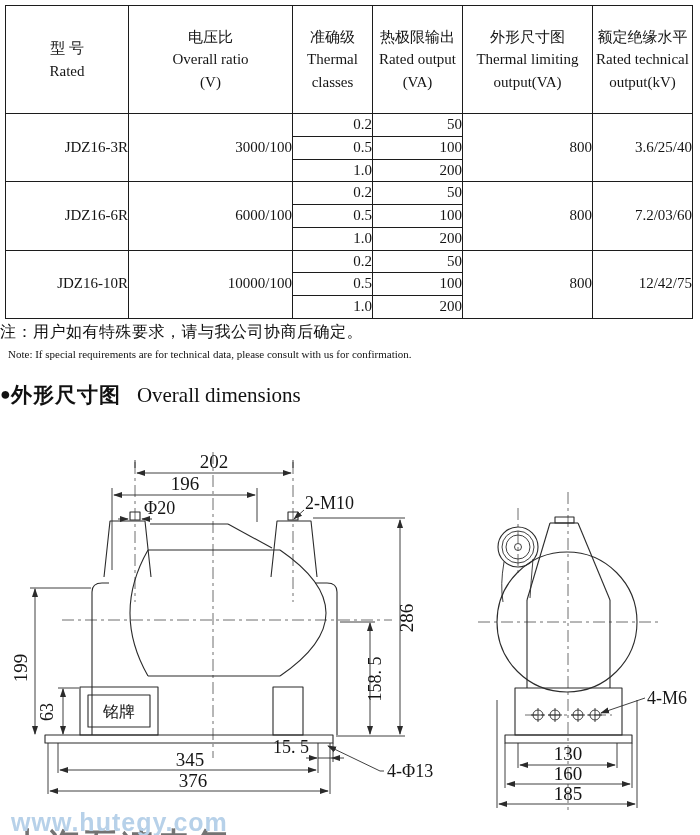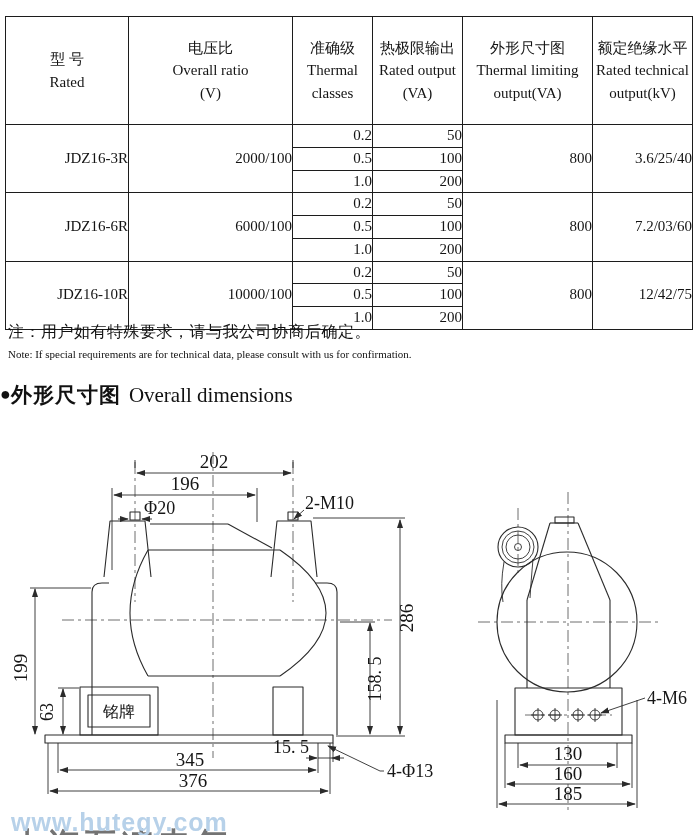--- a/index.html
+++ b/index.html
@@ -2,37 +2,37 @@
 <html><head>
 <meta charset="utf-8">
 <style>
   html,body{margin:0;padding:0;}
   body{
     width:700px;height:835px;position:relative;background:#ffffff;
     font-family:"Liberation Serif",serif;color:#111;overflow:hidden;
   }
   
   table.spec{
-    position:absolute;left:5px;top:16px;width:687px;
+    position:absolute;left:5px;top:5px;width:687px;
     border-collapse:collapse;table-layout:fixed;
   }
   table.spec td{
     border:1.5px solid #1c1c1c;text-align:center;vertical-align:middle;
     font-size:15px;padding:0;line-height:1.45;color:#141414;
   }
   table.spec tr.hdr td{height:107px;}
   table.spec tr.sub td{height:21px;text-align:right;}
   .hline{display:block;line-height:1.5;}
   
-  .note-zh{position:absolute;left:8px;top:322px;font-size:16px;letter-spacing:.5px;}
+  .note-zh{position:absolute;left:0;top:322px;font-size:16px;letter-spacing:.5px;}
   .note-en{position:absolute;left:8px;top:348px;font-size:11px;}
   .section-title{position:absolute;left:0px;top:381px;font-size:21px;}
   .section-title .bullet{font-size:18px;vertical-align:2px;}
   .section-title .zh{font-weight:bold;letter-spacing:1px;}
-  .section-title .en{margin-left:8px;}
+  .section-title .en{margin-left:16px;}
   
   .wm1{position:absolute;left:11px;top:779px;font-size:33px;font-weight:bold;
        letter-spacing:4px;font-family:"Liberation Sans",sans-serif;}
   .wm2{position:absolute;left:11px;top:808px;font-size:25px;font-weight:bold;
        letter-spacing:1px;font-family:"Liberation Sans",sans-serif;}
   
   svg.drawing{position:absolute;left:0;top:425px;}
   .s  {stroke:#2b2b2b;stroke-width:1.1;fill:none;stroke-linejoin:round;}
   .sd {stroke:#2b2b2b;stroke-width:0.9;fill:none;}
   .cl {stroke:#4a4a4a;stroke-width:0.8;fill:none;stroke-dasharray:12 4 3 4;}
@@ -80,21 +80,21 @@
     </td>
     <td>
       <span class="hline">额定绝缘水平</span>
       <span class="hline">Rated technical</span>
       <span class="hline">output(kV)</span>
     </td>
   </tr>
 
   <tr class="sub">
     <td rowspan="3">JDZ16-3R</td>
-    <td rowspan="3">2000/100</td>
+    <td rowspan="3">3000/100</td>
     <td>0.2</td>
     <td>50</td>
     <td rowspan="3">800</td>
     <td rowspan="3">3.6/25/40</td>
   </tr>
   <tr class="sub">
     <td>0.5</td>
     <td>100</td>
   </tr>
   <tr class="sub">

